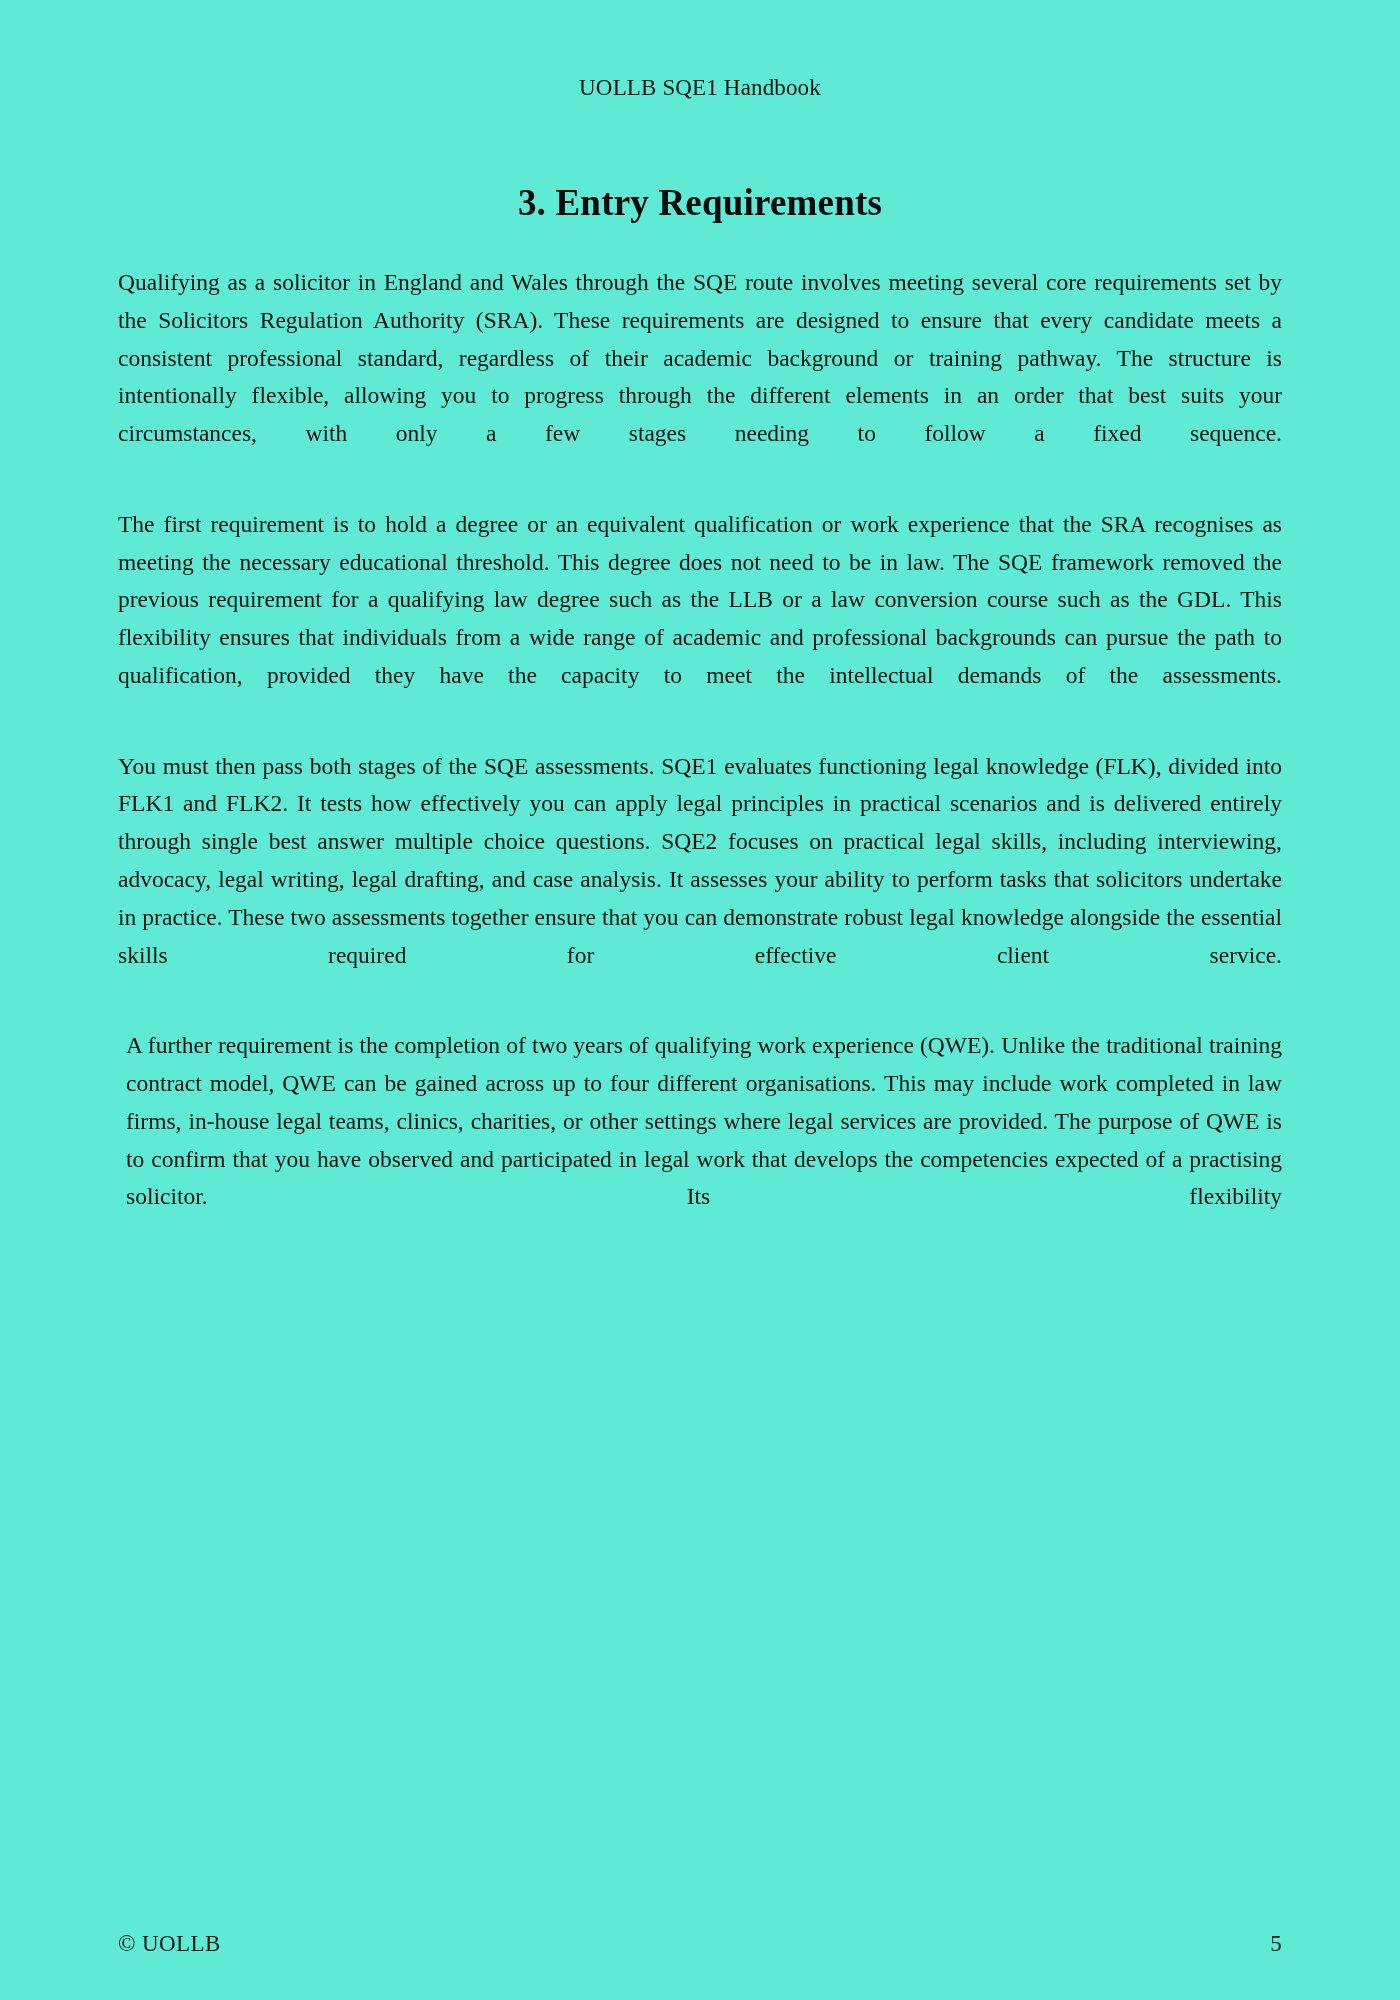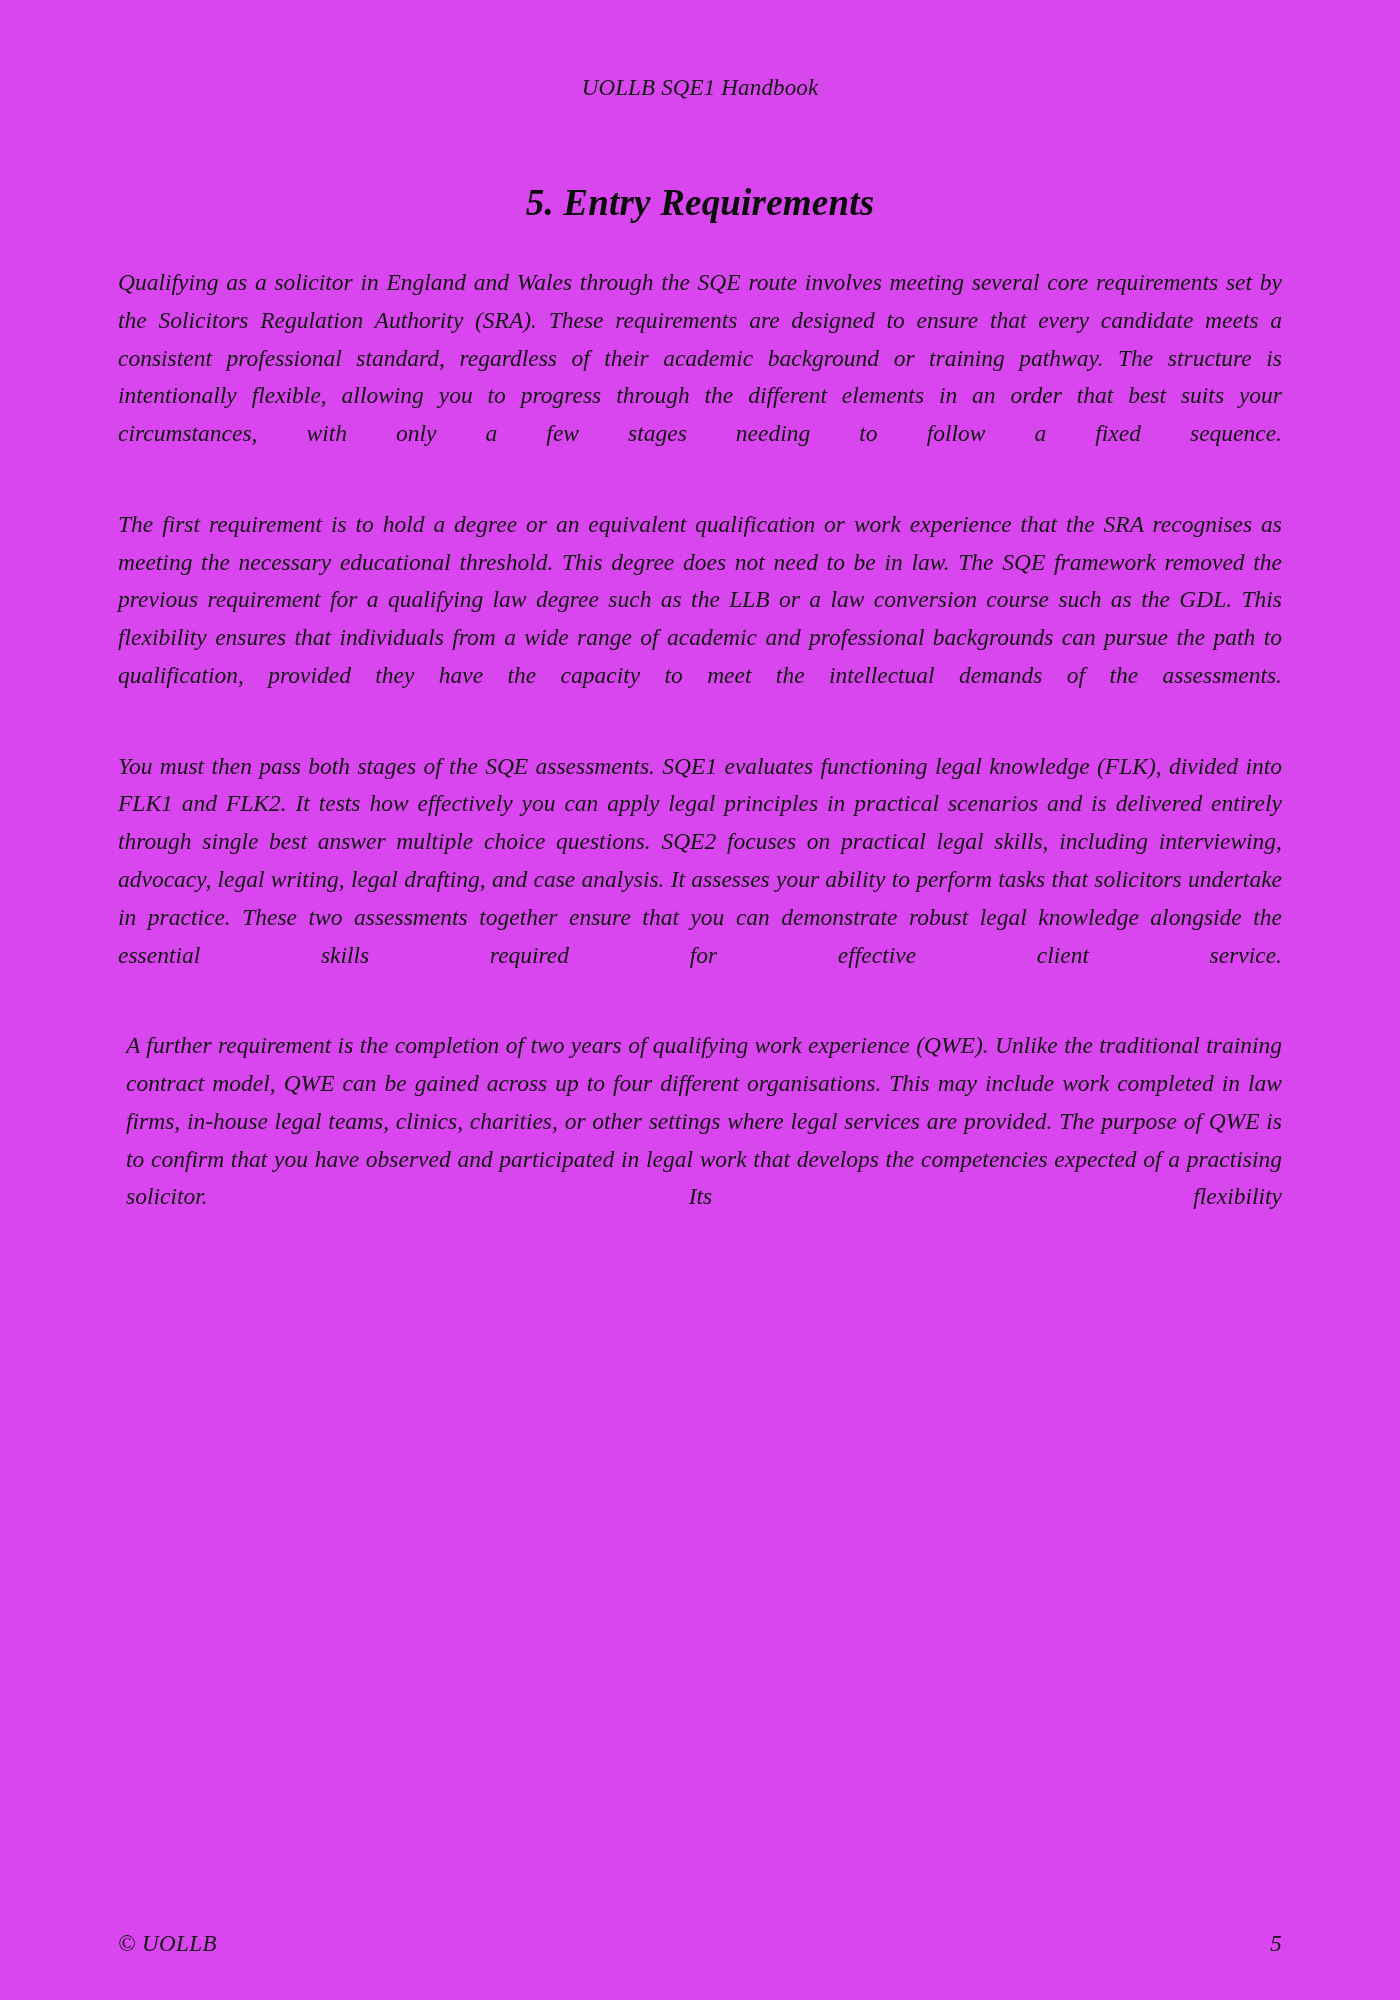--- a/index.html
+++ b/index.html
@@ -11,24 +11,23 @@
   body {
     font-family: "Liberation Serif", "DejaVu Serif", serif;
     color: #131313;
     -webkit-font-smoothing: antialiased;
   }
   .page {
     position: relative;
     width: 1400px;
     height: 2000px;
     margin: 0 auto;
-    background: #d946ef;
+    background: #5eead4;
     overflow: hidden;
     box-sizing: border-box;
-    font-style: italic;
   }
 
   
   .running-header {
     position: absolute;
     top: 74px;
     left: 0;
     width: 1400px;
     text-align: center;
     font-size: 23px;
@@ -97,21 +96,21 @@
     letter-spacing: 0.3px;
   }
 </style>
 </head>
 <body>
 
 <div class="page">
 
   <div class="running-header">UOLLB SQE1 Handbook</div>
 
-  <h1 class="chapter-title">5. Entry Requirements</h1>
+  <h1 class="chapter-title">3. Entry Requirements</h1>
 
   <div class="content">
     <p class="para">Qualifying as a solicitor in England and Wales through the SQE route involves meeting several core requirements set by the Solicitors Regulation Authority (SRA). These requirements are designed to ensure that every candidate meets a consistent professional standard, regardless of their academic background or training pathway. The structure is intentionally flexible, allowing you to progress through the different elements in an order that best suits your circumstances, with only a few stages needing to follow a fixed sequence.</p>
     <p class="para">The first requirement is to hold a degree or an equivalent qualification or work experience that the SRA recognises as meeting the necessary educational threshold. This degree does not need to be in law. The SQE framework removed the previous requirement for a qualifying law degree such as the LLB or a law conversion course such as the GDL. This flexibility ensures that individuals from a wide range of academic and professional backgrounds can pursue the path to qualification, provided they have the capacity to meet the intellectual demands of the assessments.</p>
     <p class="para">You must then pass both stages of the SQE assessments. SQE1 evaluates functioning legal knowledge (FLK), divided into FLK1 and FLK2. It tests how effectively you can apply legal principles in practical scenarios and is delivered entirely through single best answer multiple choice questions. SQE2 focuses on practical legal skills, including interviewing, advocacy, legal writing, legal drafting, and case analysis. It assesses your ability to perform tasks that solicitors undertake in practice. These two assessments together ensure that you can demonstrate robust legal knowledge alongside the essential skills required for effective client service.</p>
     <p class="para">A further requirement is the completion of two years of qualifying work experience (QWE). Unlike the traditional training contract model, QWE can be gained across up to four different organisations. This may include work completed in law firms, in-house legal teams, clinics, charities, or other settings where legal services are provided. The purpose of QWE is to confirm that you have observed and participated in legal work that develops the competencies expected of a practising solicitor. Its flexibility</p>
   </div>
 
   <div class="footer">
     <span class="footer-copyright">© UOLLB</span>

